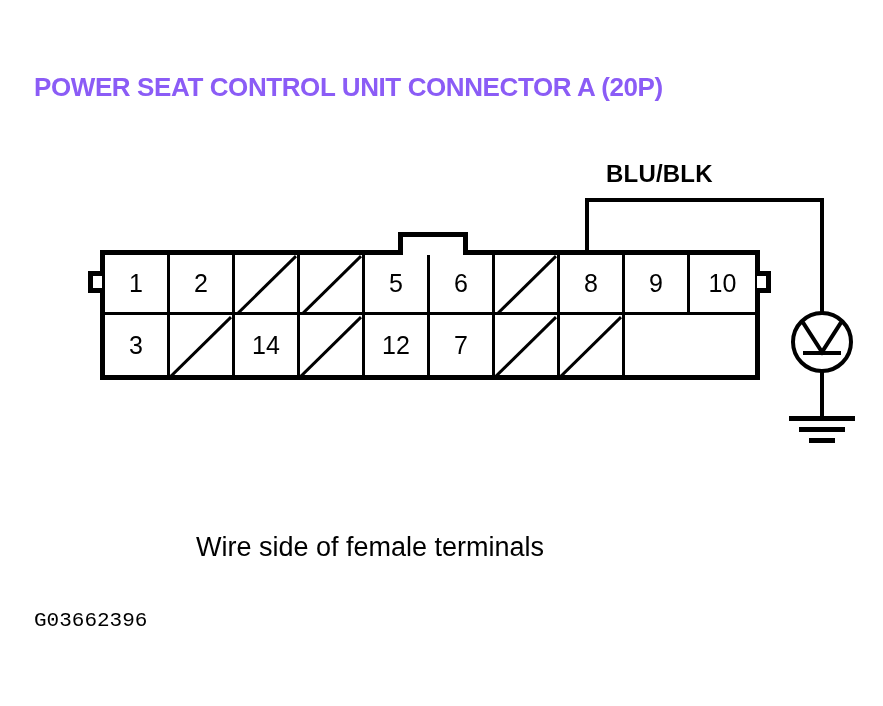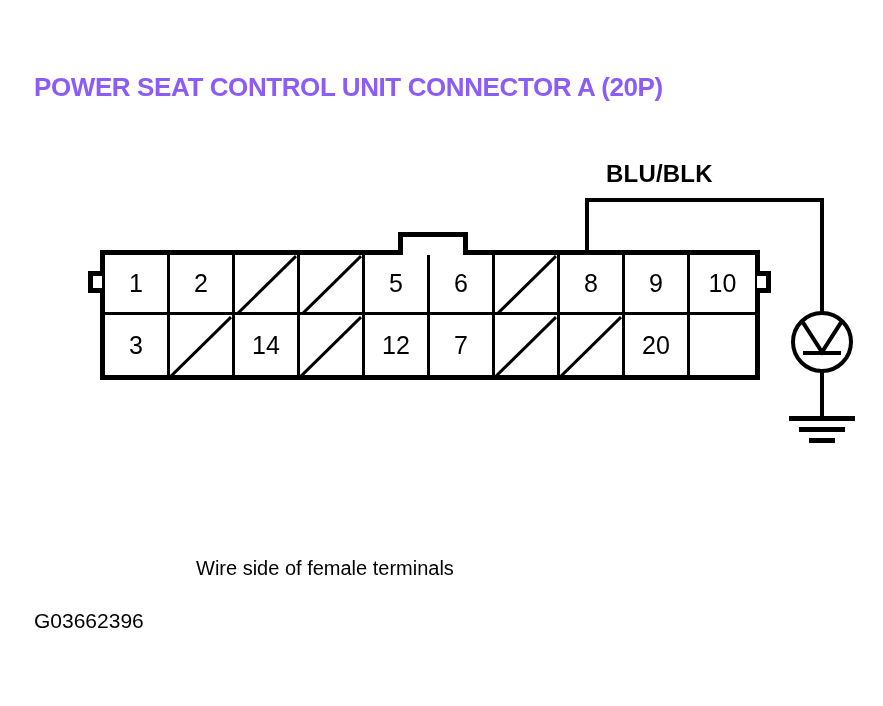--- a/index.html
+++ b/index.html
@@ -150,31 +150,31 @@
     height: 5px;
   }
   #ground-bar-1 { left: 789px; top: 416px; width: 66px; }
   #ground-bar-2 { left: 799px; top: 427px; width: 46px; }
   #ground-bar-3 { left: 809px; top: 438px; width: 26px; }
 
   
   #caption {
     position: absolute;
     left: 196px;
-    top: 557px;
-    font-family: "Liberation Sans", sans-serif;
-    font-size: 20px;
+    top: 532px;
+    font-family: "Liberation Sans", sans-serif;
+    font-size: 27px;
     color: #000000;
     white-space: nowrap;
   }
   #figure-id {
     position: absolute;
     left: 34px;
     top: 609px;
-    font-family: Liberation Sans, sans-serif;
+    font-family: Liberation Mono, monospace;
     font-size: 21px;
     color: #000000;
     white-space: nowrap;
   }
 </style>
 </head>
 <body>
 
 <div id="page">
 
@@ -234,23 +234,20 @@
           <span>12</span>
         </div>
         <div class="pin-cell row-bottom">
           <span>7</span>
         </div>
         <div class="pin-cell row-bottom unused">
           <span></span>
         </div>
         <div class="pin-cell row-bottom unused">
           <span></span>
-        </div>
-        <div class="pin-cell row-bottom">
-          <span>20</span>
         </div>
       </div>
   </div>
 
   <div class="side-tab" id="side-tab-left"></div>
   <div class="side-tab" id="side-tab-right"></div>
   <div id="top-latch"></div>
 
   <svg id="test-lamp" viewBox="0 0 64 64">
     <circle cx="32" cy="32" r="29" fill="#ffffff" stroke="#000000" stroke-width="4"></circle>

